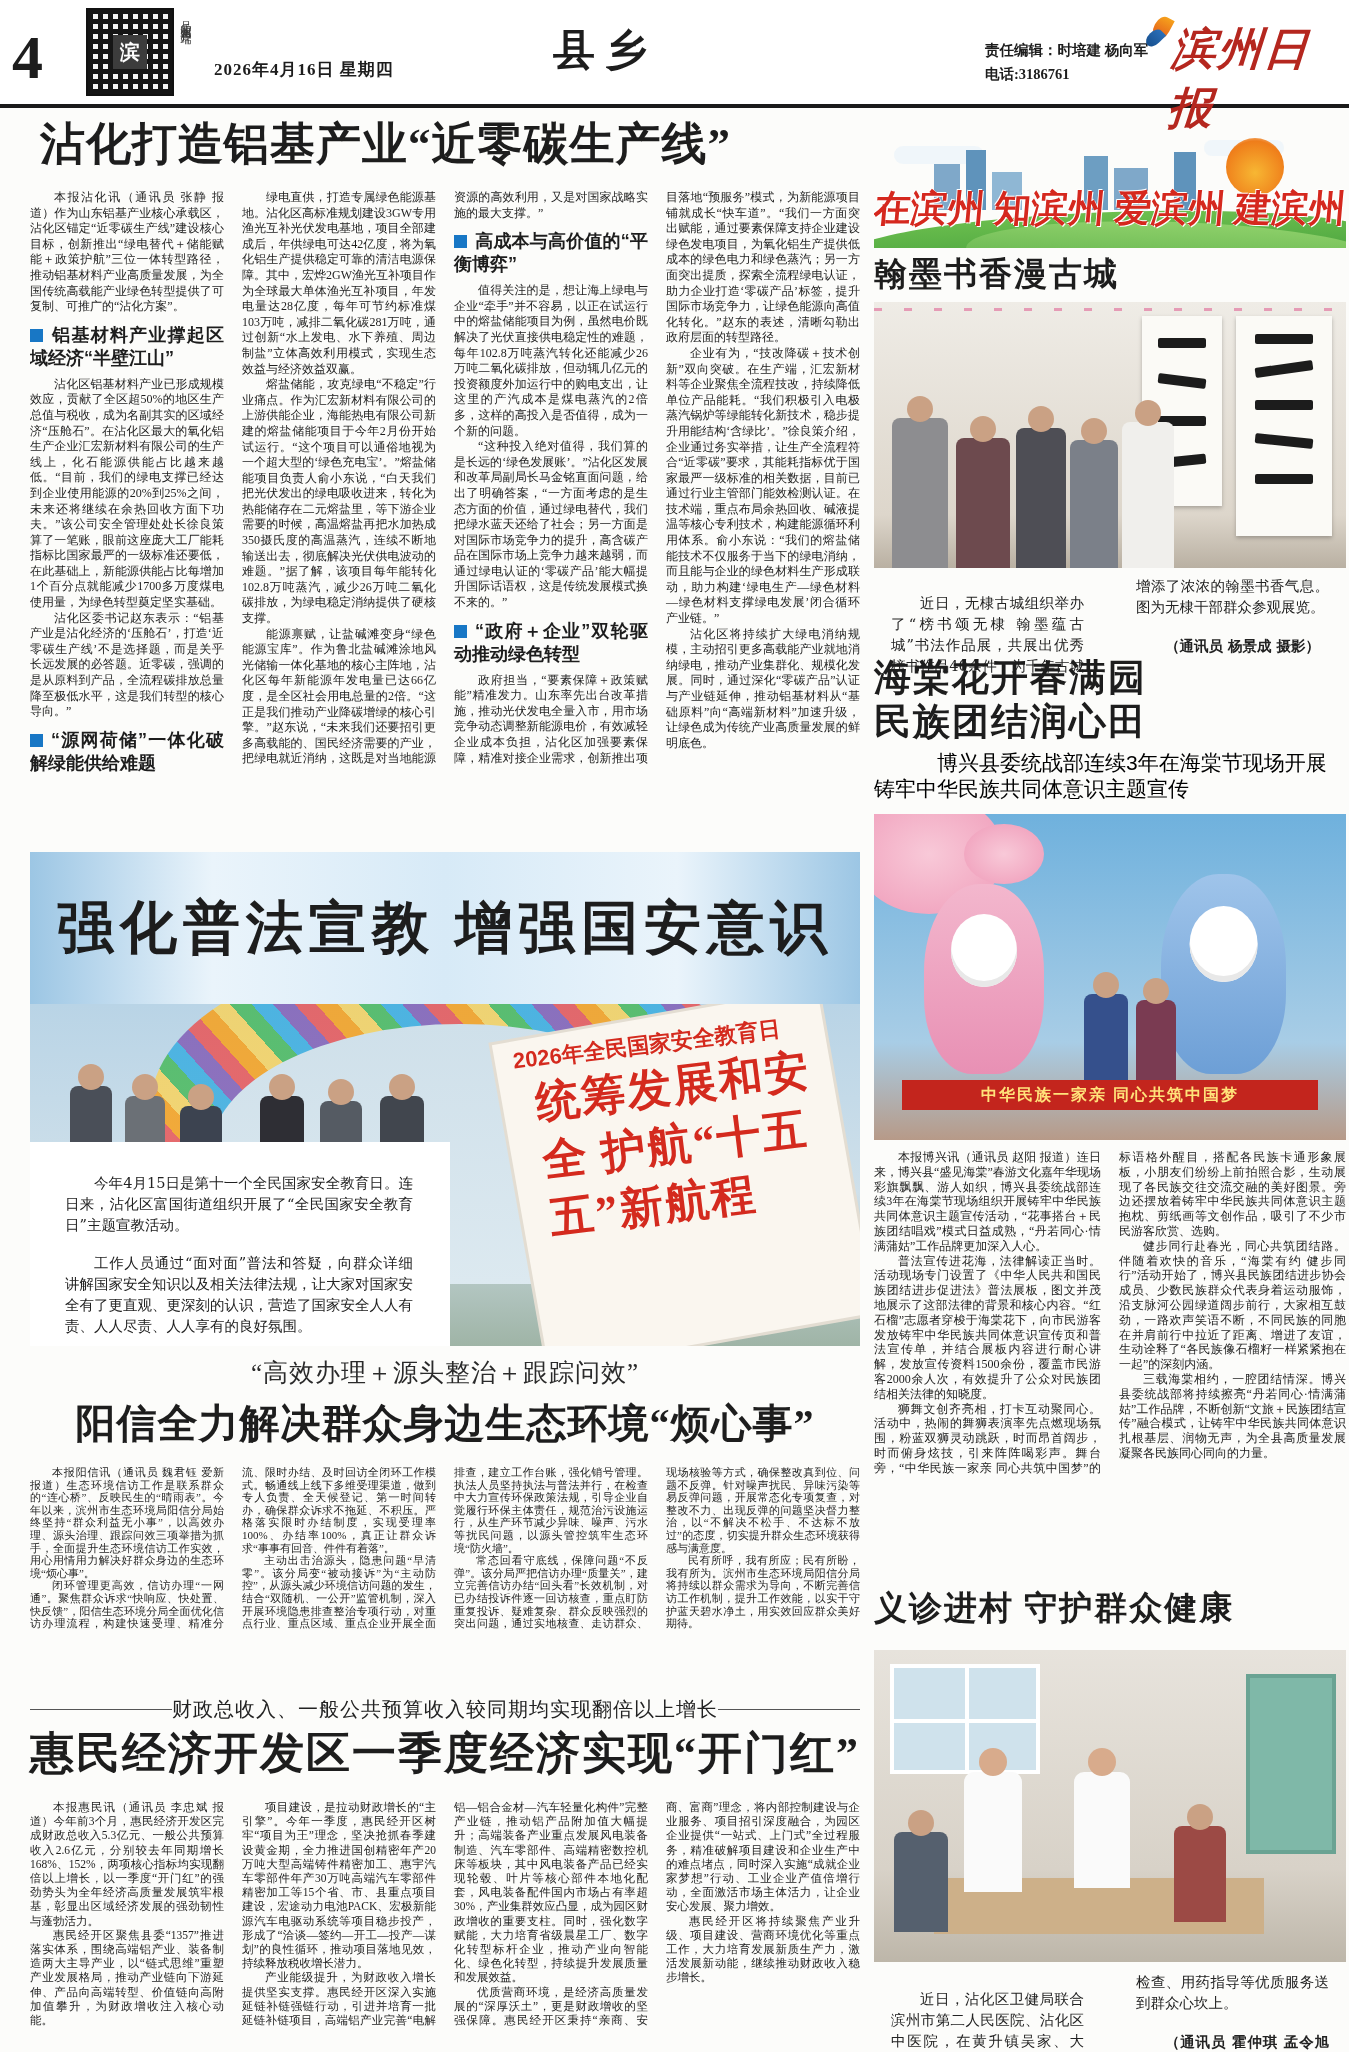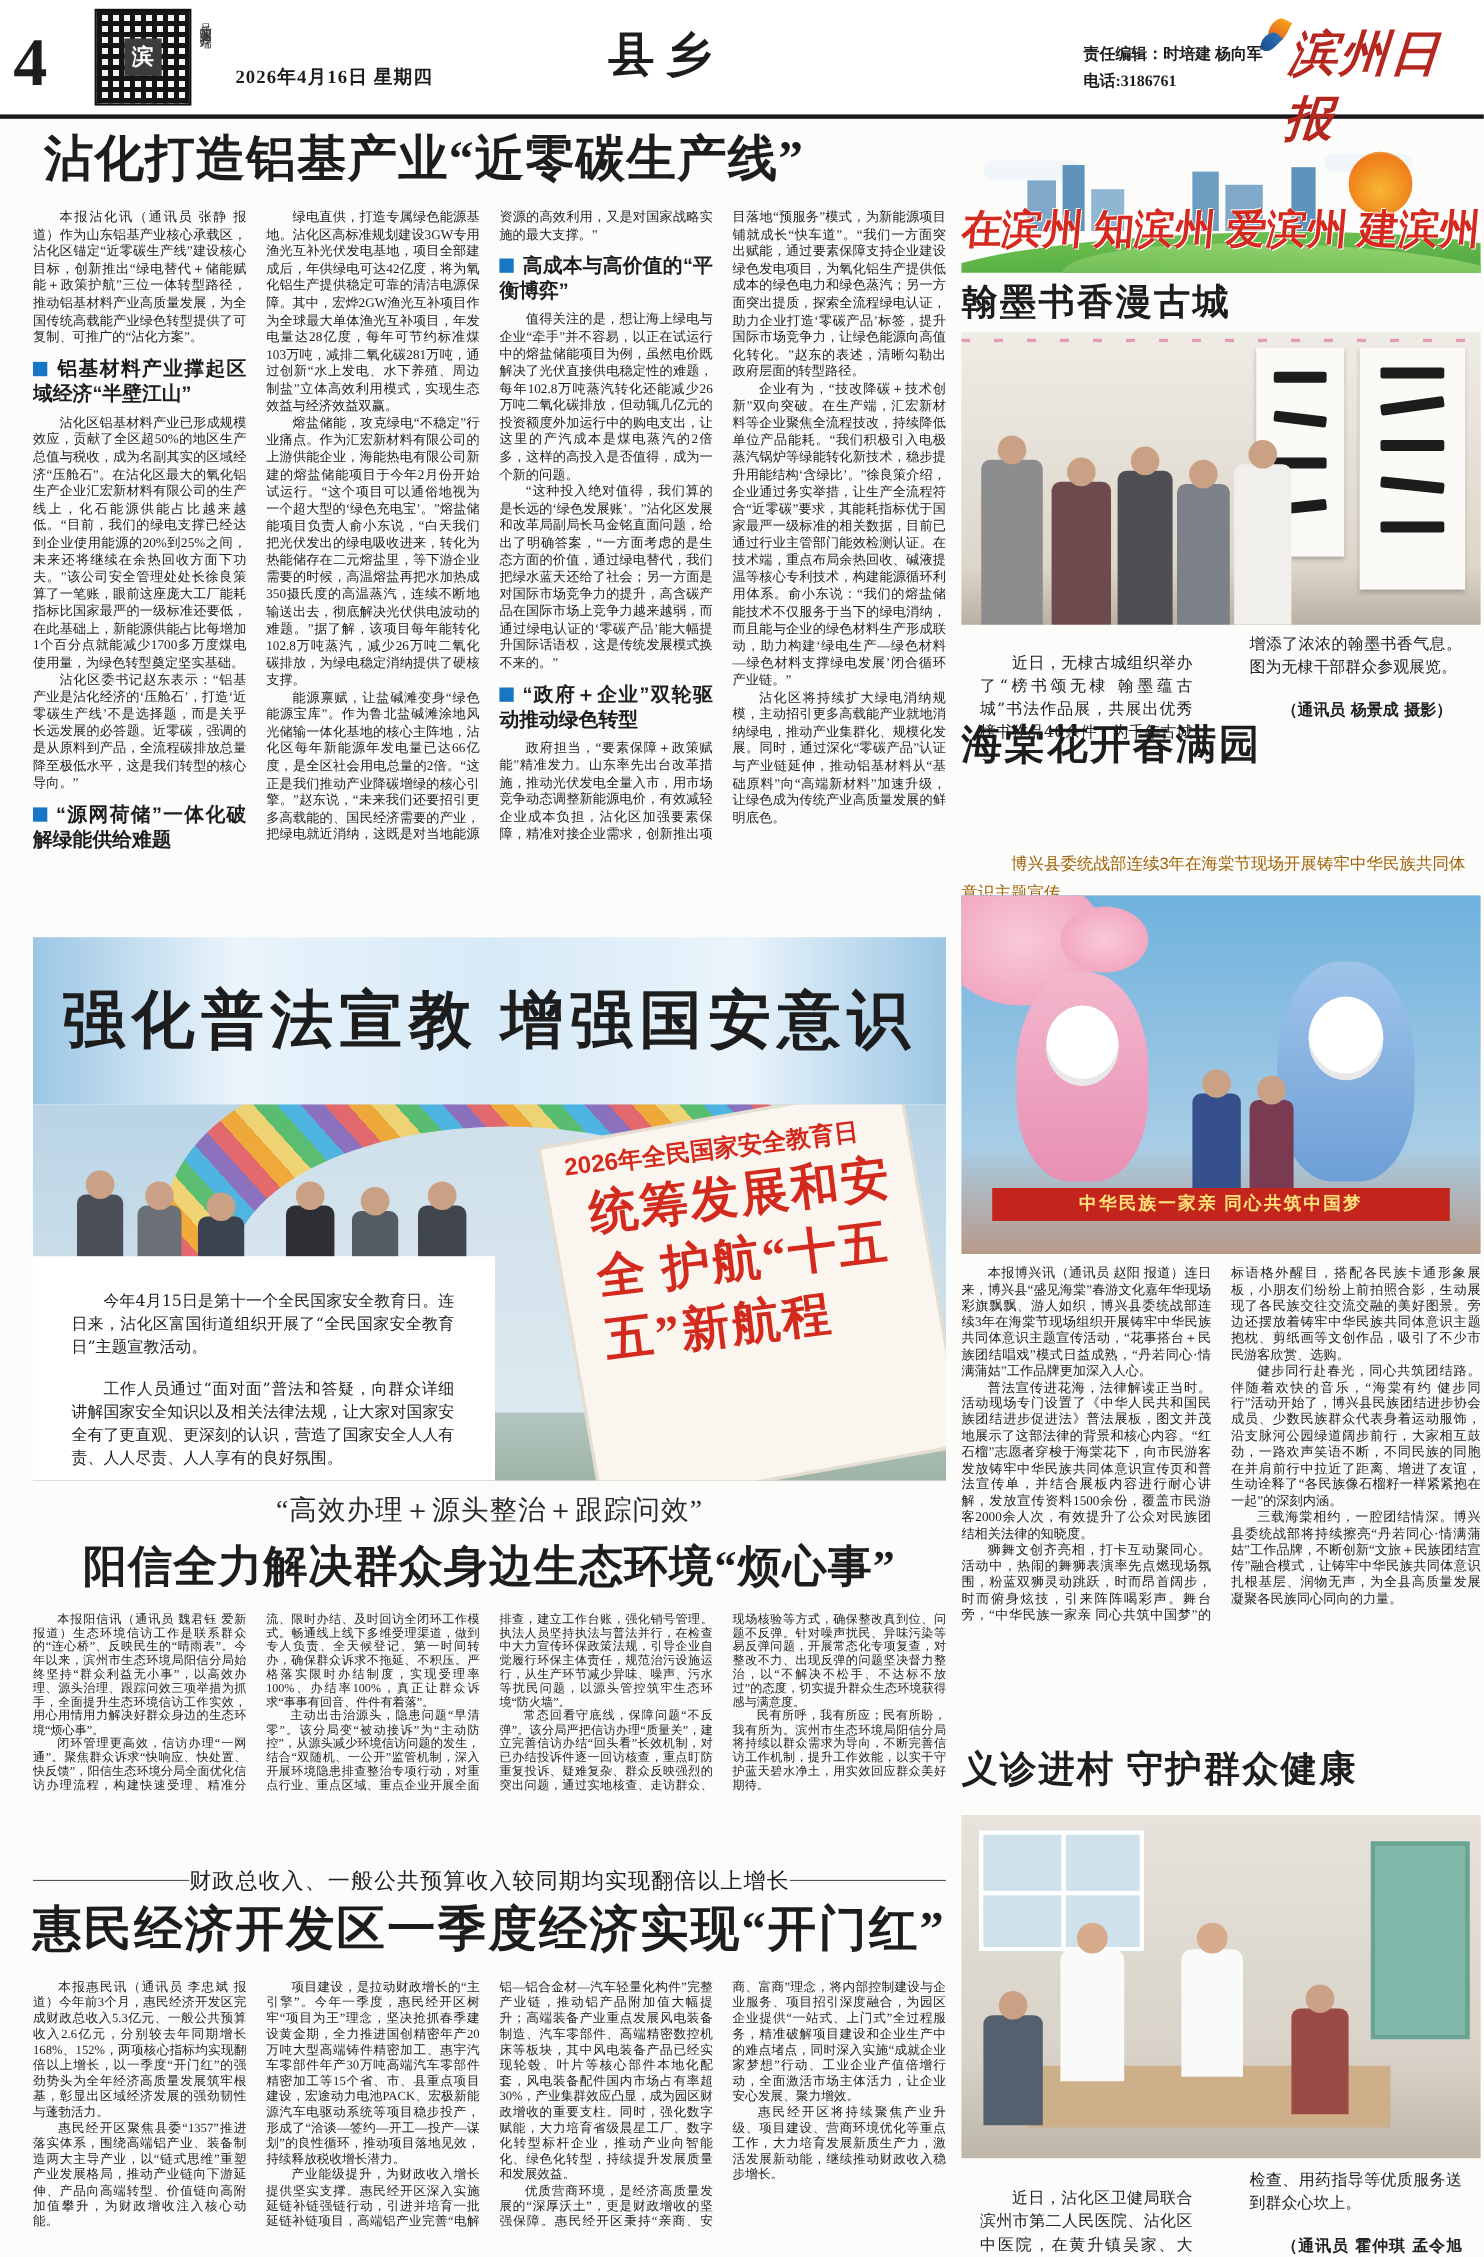--- a/index.html
+++ b/index.html
@@ -95,21 +95,21 @@
   .garland{position:absolute;left:0;top:6px;width:100%;height:3px;
       background:repeating-linear-gradient(90deg,#e59bb5 0 8px,transparent 8px 30px);}
   
   .haitang-photo{left:874px;top:814px;width:472px;height:326px;background:linear-gradient(#6fb1dd,#a8cde6 70%,#b79a88);}
   .blossom{position:absolute;border-radius:50%;background:radial-gradient(#f8c9d8,#ef9ab8);}
   .lion{position:absolute;border-radius:46% 46% 40% 40%;}
   .lion-face{position:absolute;left:50%;top:16%;transform:translateX(-50%);width:55%;height:38%;
       border-radius:50%;background:#fff;box-shadow:inset 0 -6px 0 #e8e8e8;}
   .redbanner{position:absolute;left:6%;bottom:30px;width:88%;height:30px;background:#c3251d;
       color:#ffe27a;font-size:16px;font-weight:bold;text-align:center;line-height:30px;letter-spacing:2px;}
-  .haitang-sub{left:874px;top:773px;width:472px;font-size:15px;line-height:26px;color:#a16207;
+  .haitang-sub{left:874px;top:750px;width:472px;font-size:21px;line-height:26px;color:#000000;
       text-indent:3em;font-family:"Liberation Sans",sans-serif;}
   .haitang-body{left:874px;top:1150px;width:472px;height:422px;column-count:2;font-size:12px;line-height:14.8px;}
   .rail-cap{left:874px;width:472px;column-count:2;column-gap:18px;text-align:justify;}
   
   .yizhen-photo{left:874px;top:1650px;width:472px;height:312px;background:linear-gradient(#e7e3dc,#d8d2c8 70%,#bdb6a9);}
   .window{position:absolute;left:16px;top:14px;width:150px;height:110px;background:#cfe2ec;
       box-shadow:inset 0 0 0 4px #fff;}
   .window::before{content:"";position:absolute;left:50%;top:0;width:4px;height:100%;background:#fff;}
   .window::after{content:"";position:absolute;top:50%;left:0;height:4px;width:100%;background:#fff;}
   .coat{position:absolute;border-radius:10px 10px 0 0;background:#fafafa;}
@@ -246,20 +246,21 @@
   <div class="person" style="left:196px;bottom:0;width:48px;height:128px;background:#7b8089;"></div>
   <div class="person" style="left:248px;bottom:0;width:52px;height:146px;background:#f0efec;"></div>
 </div>
 <div class="abs rail-cap" style="top:576px;">
   <span class="cap" style="display:block;">近日，无棣古城组织举办了“榜书颂无棣 翰墨蕴古城”书法作品展，共展出优秀榜书作品40余件，为千年古城增添了浓浓的翰墨书香气息。图为无棣干部群众参观展览。</span>
   <span class="cap" style="display:block;font-weight:bold;text-indent:2em;">（通讯员 杨景成 摄影）</span>
 </div>
 
 <div class="abs rail-h2" style="top:656px;font-size:37px;line-height:44px;">
   <div>海棠花开春满园</div>
+  <div>民族团结润心田</div>
 </div>
 <div class="abs haitang-sub">博兴县委统战部连续3年在海棠节现场开展铸牢中华民族共同体意识主题宣传</div>
 <div class="abs haitang-photo photo">
   <div class="blossom" style="left:-20px;top:-20px;width:150px;height:120px;"></div>
   <div class="blossom" style="left:90px;top:10px;width:80px;height:60px;"></div>
   <div class="lion" style="left:50px;top:70px;width:120px;height:190px;background:linear-gradient(#f3b7cd,#e890b4);">
       <div class="lion-face"></div>
     </div>
   <div class="lion" style="right:60px;top:60px;width:125px;height:200px;background:linear-gradient(#9fc4ea,#6d9fd6);">
       <div class="lion-face"></div>

